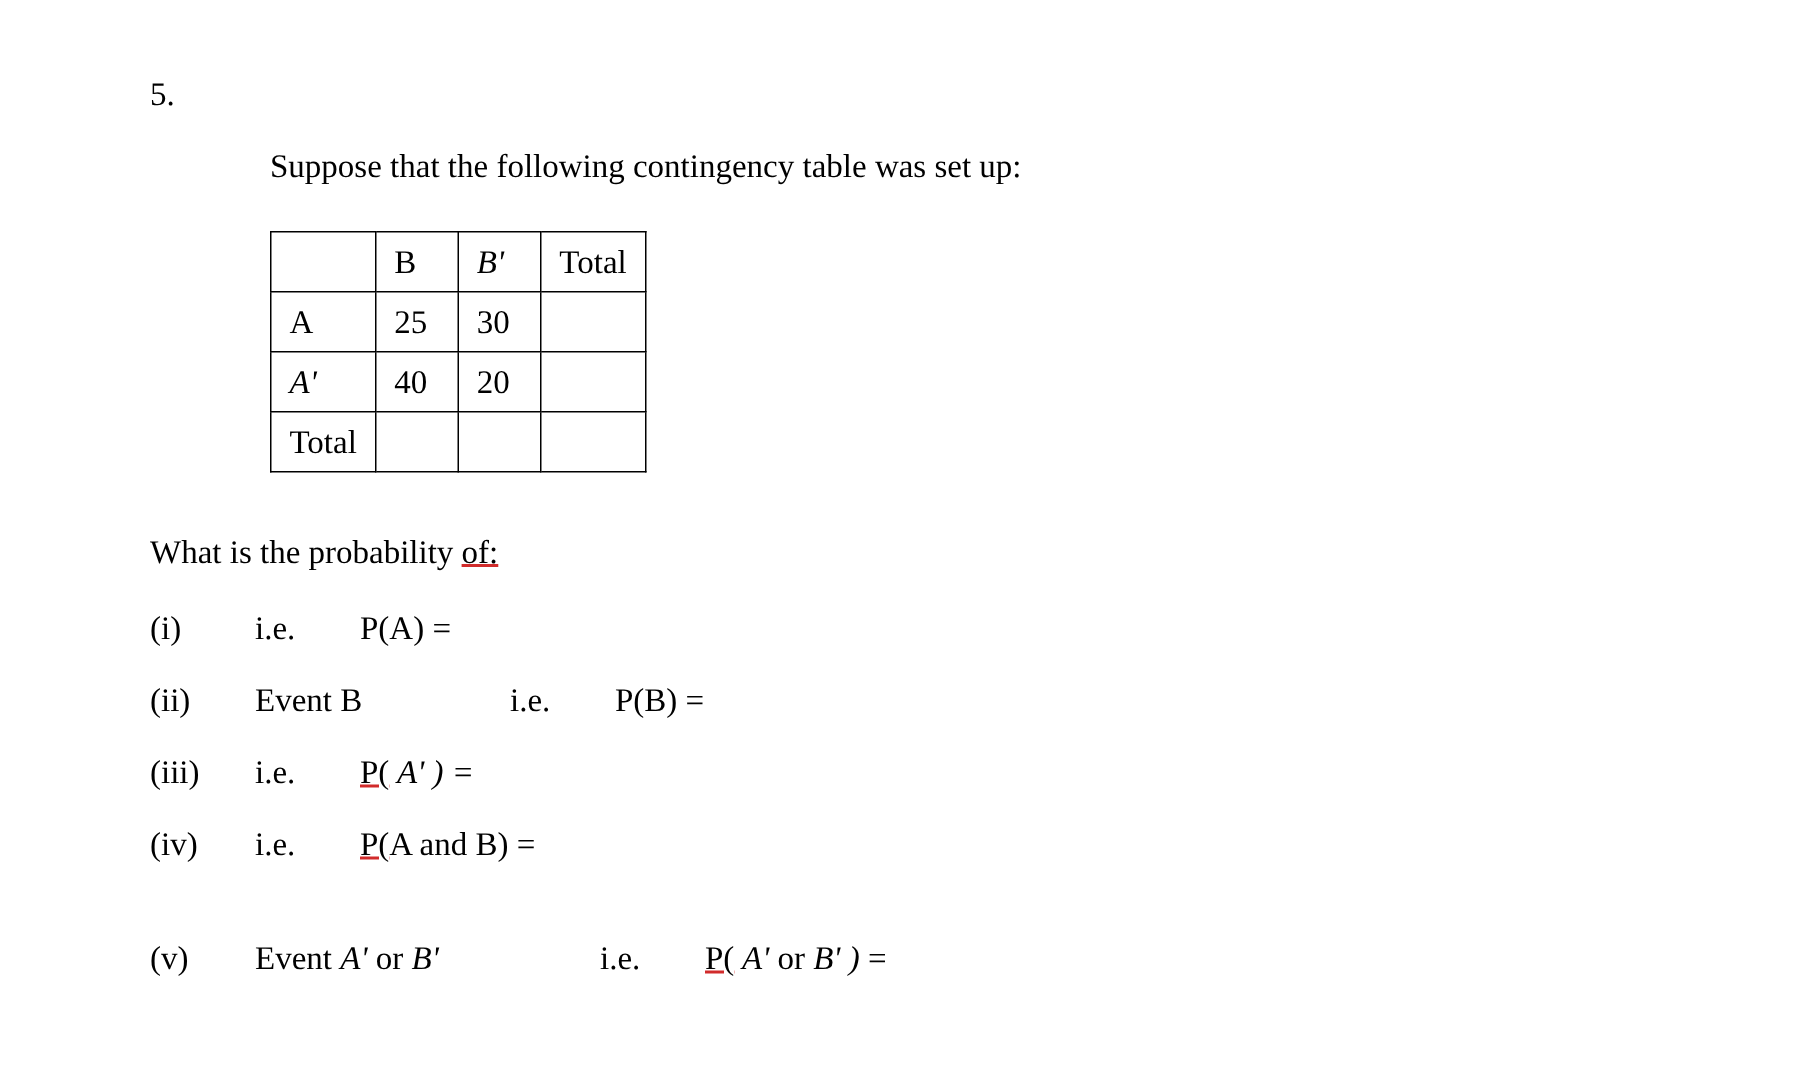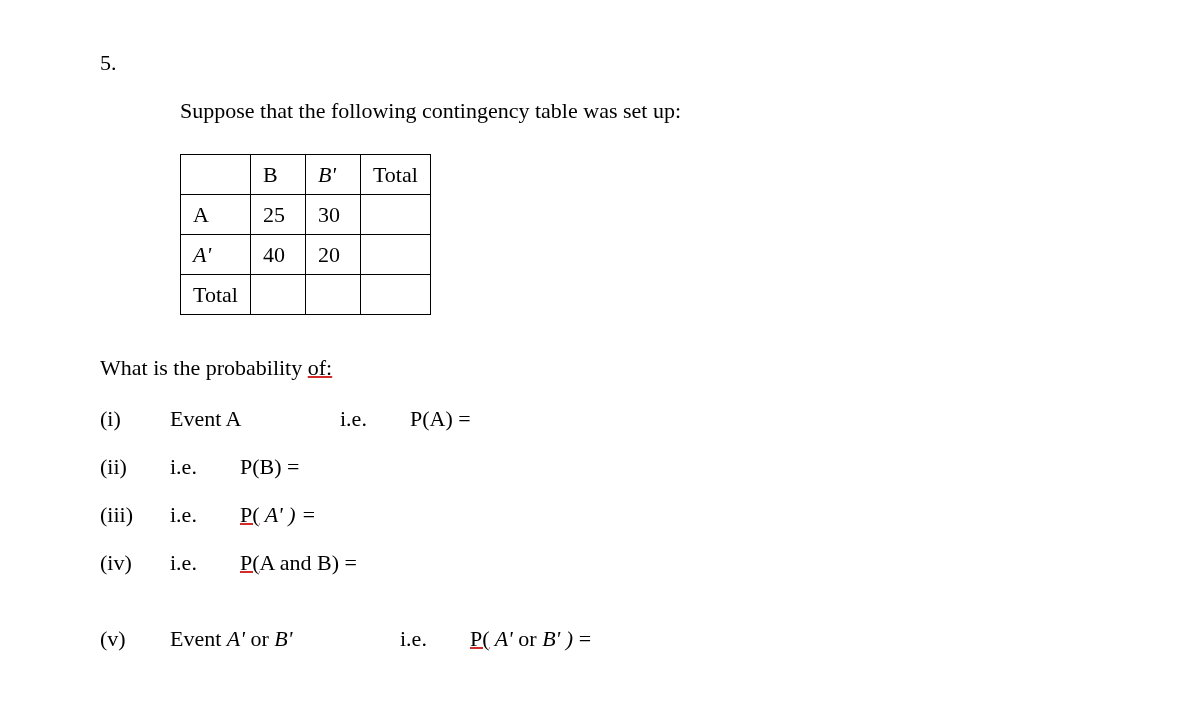--- a/index.html
+++ b/index.html
@@ -130,27 +130,27 @@
     </table>
 </div>
 
 <div class="question-intro">
   <span>What is the probability </span><span class="of-underline">of:</span>
 </div>
 
 <div class="questions">
   <div class="question-row">
     <div class="q-num">(i)</div>
-    <div class="q-event">Event A</div>
     <div class="q-ie">i.e.</div>
     <div class="q-prob">P(A) =</div>
   </div>
 
   <div class="question-row">
     <div class="q-num">(ii)</div>
+    <div class="q-event">Event B</div>
     <div class="q-ie">i.e.</div>
     <div class="q-prob">P(B) =</div>
   </div>
 
   <div class="question-row">
     <div class="q-num">(iii)</div>
     <div class="q-ie">i.e.</div>
     <div class="q-prob">
       <span class="p-underline">P(</span><span class="italic"> A' ) =</span>
     </div>

